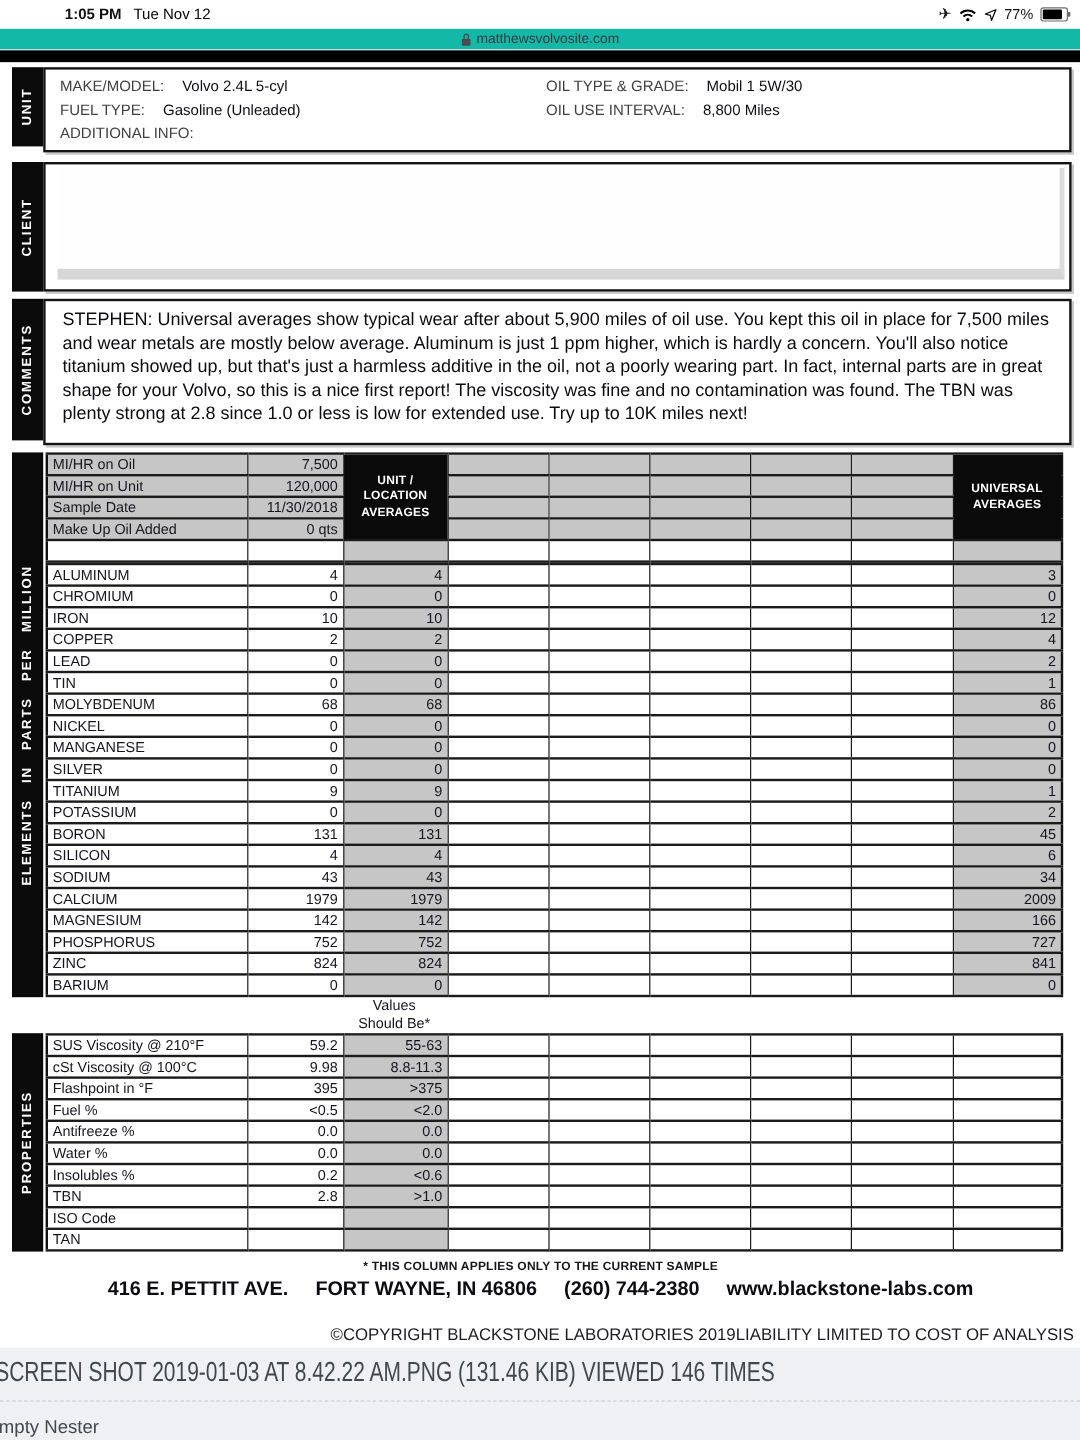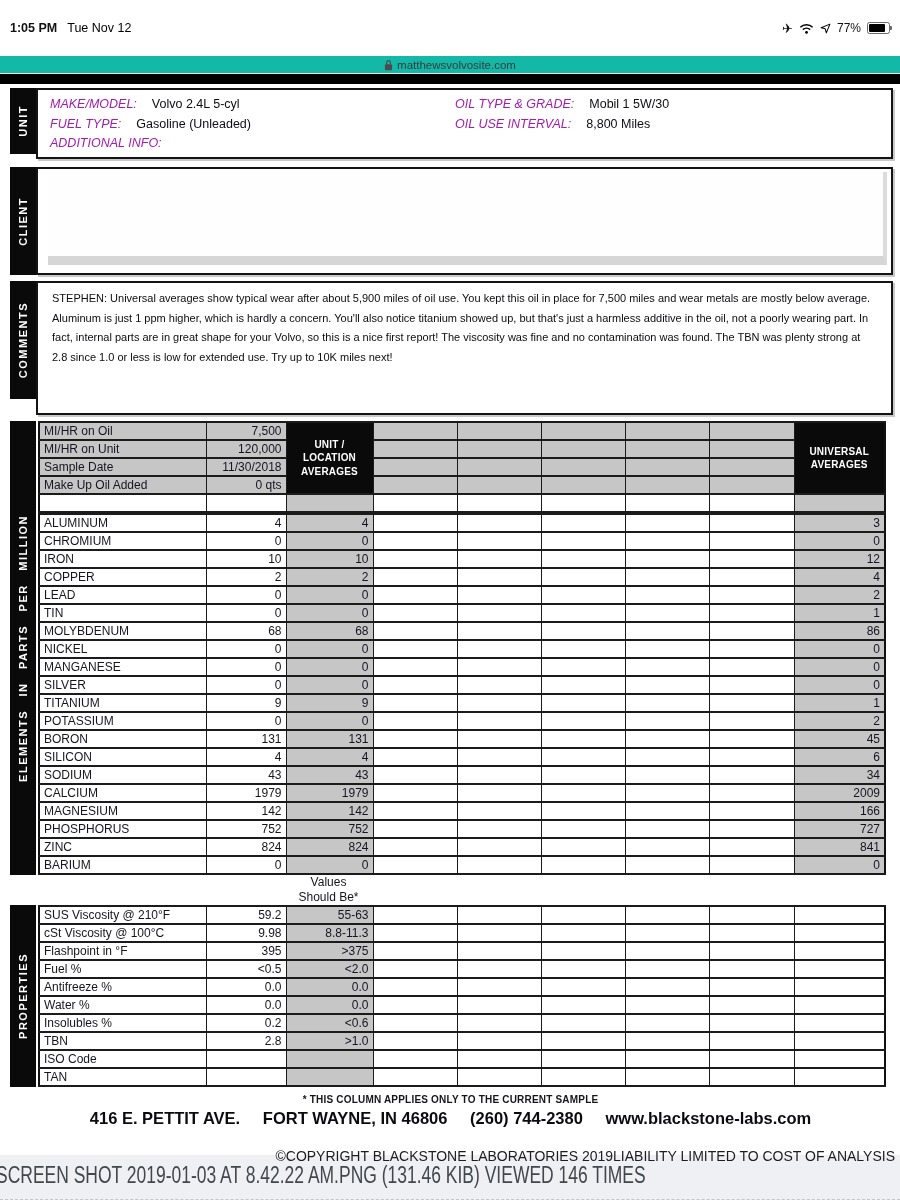--- a/index.html
+++ b/index.html
@@ -3,47 +3,47 @@
 <meta charset="utf-8">
 <style>
   html,body{margin:0;padding:0;}
   body{
     width:900px;height:1200px;overflow:hidden;background:#fff;
     font-family:"Liberation Sans","DejaVu Sans",sans-serif;color:#111;
     -webkit-font-smoothing:antialiased;
   }
   
   .status-bar{height:20px;background:#fff;display:flex;align-items:center;
-    justify-content:space-between;padding:18px 10px;font-size:12.5px;}
+    justify-content:space-between;padding:2px 10px;font-size:12.5px;margin-left:44px;}
   .status-left{display:flex;gap:10px;align-items:center;}
   .status-time{font-weight:bold;}
   .status-date{font-weight:normal;color:#000;}
   .status-right{display:flex;gap:6px;align-items:center;font-size:12px;}
   .batt{position:relative;width:21px;height:10px;border:1px solid #6b6b6b;border-radius:2.5px;}
   .batt-fill{position:absolute;left:1px;top:1px;bottom:1px;width:77%;background:#000;border-radius:1px;}
   .batt-nub{position:absolute;right:-3px;top:2.5px;width:2px;height:4px;background:#6b6b6b;border-radius:0 1px 1px 0;}
   .url-bar{height:17px;background:#14b8a6;border-bottom:1px solid #e3e4e6;
     display:flex;align-items:center;justify-content:center;gap:4px;font-size:11.5px;color:#3a3a3f;}
   .black-bar{height:10px;background:#000;}
   
   .report{height:1071px;background:#fff;padding:3px 7px 0 8px;box-sizing:border-box;}
   .section{display:flex;margin-left:2px;}
   .vside{width:26px;background:#0a0a0a;display:flex;align-items:center;justify-content:center;}
   .vlabel{writing-mode:vertical-rl;transform:rotate(180deg);color:#fff;font-weight:bold;
     font-size:11px;letter-spacing:1.5px;white-space:nowrap;}
   .vlabel.wide{word-spacing:9px;}
   .sbox{flex:1;border:2px solid #141414;background:#fff;box-shadow:2px 2px 0 #c9c9c9;}
   .unit-box{height:62px;padding:5px 10px 0 12px;box-sizing:content-box;display:grid;grid-template-columns:405px 1fr;}
   .frow{line-height:19.5px;font-size:12.5px;white-space:nowrap;}
-  .flabel{color:#a21caf;font-style:italic;}
+  .flabel{color:#404040;}
   .fvalue{padding-left:15px;color:#0d0d12;}
   .client-box{height:104px;position:relative;}
   .client-inner{position:absolute;left:10px;right:4px;top:3px;height:84px;background:#fefefe;
     border-right:4px solid #dcdcdc;border-bottom:9px solid #d6d6d6;}
-  .comments-box{height:112px;padding:6px 14px 12px 14px;font-size:11px;line-height:19.6px;color:#0c0c10;}
+  .comments-box{height:112px;padding:6px 14px 0 14px;font-size:15px;line-height:19.6px;color:#0c0c10;}
   
   .tbl-area{display:flex;margin-left:2px;margin-top:6px;}
   .side-elements{height:454px;}
   .side-props{height:182px;}
   .tbl-col{margin-left:2px;}
   table{border-collapse:collapse;table-layout:fixed;width:846px;border:2px solid #111;}
   td{height:16px;border:1.5px solid #1b1b1b;border-top-width:2px;border-bottom-width:2px;
     font-size:12px;color:#15151f;padding:0;overflow:hidden;white-space:nowrap;}
   td.lab{text-align:left;padding-left:4px;}
   td.num{text-align:right;padding-right:4px;}

